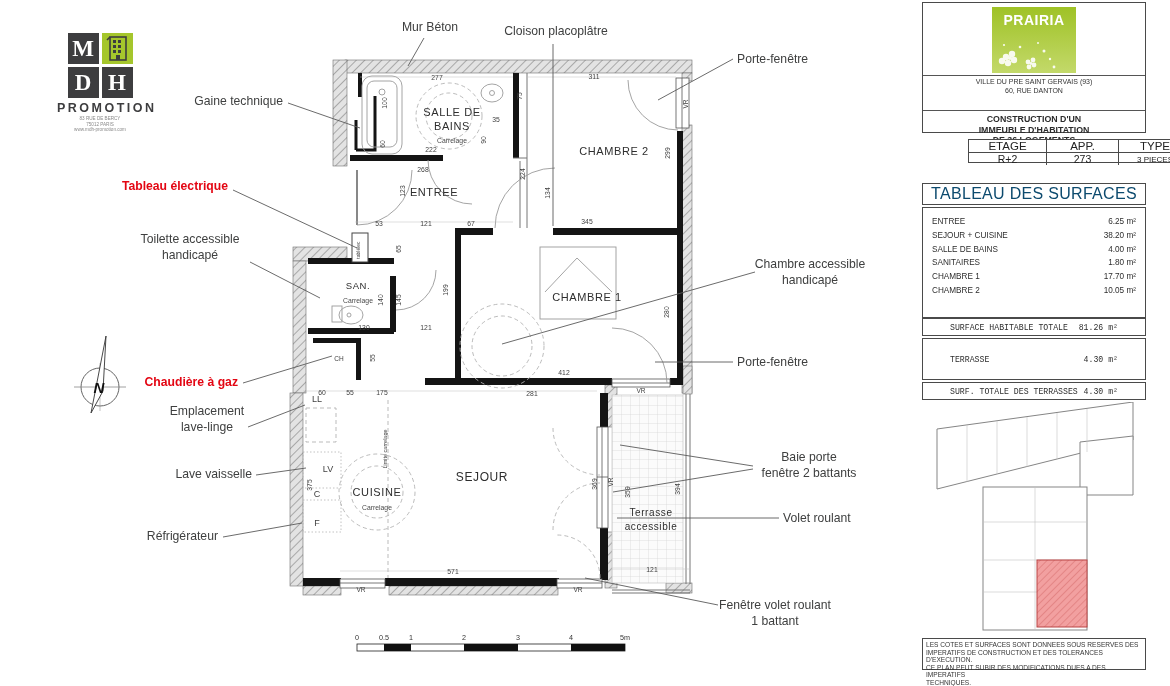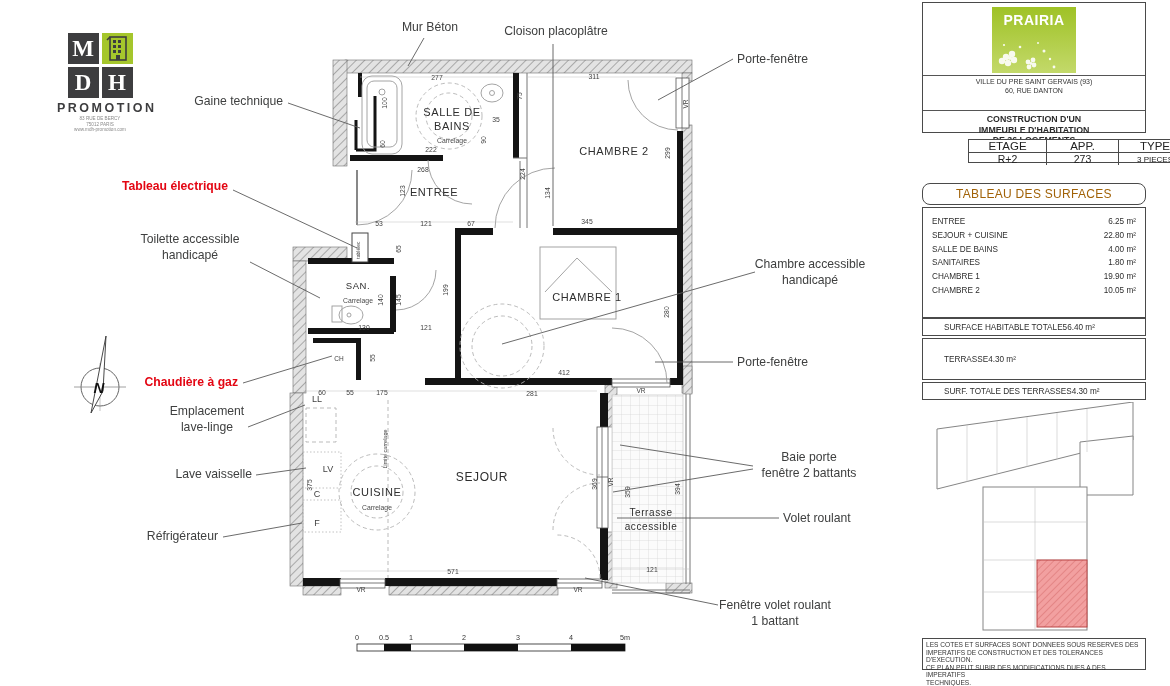--- a/index.html
+++ b/index.html
@@ -29,25 +29,25 @@
   .prairia svg{position:absolute;left:0;top:0;z-index:1;}
   .tb-city{border-top:1px solid #555;font-size:7px;line-height:8.5px;text-align:center;padding-top:2px;color:#333;}
   .tb-desc{border-top:1px solid #555;margin-top:15px;font-size:8.8px;line-height:10.5px;font-weight:bold;
            text-align:center;padding-top:3px;color:#2c2c2c;}
   .unit-grid{display:grid;grid-template-columns:78px 72px 72px;height:100%;}
   .unit-grid div{display:flex;align-items:center;justify-content:center;border-right:1px solid #4a4a4a;box-sizing:border-box;}
   .unit-grid div:nth-child(3n){border-right:none;}
   .unit-grid .hd{border-bottom:1px solid #4a4a4a;font-size:11.5px;color:#222;}
   .unit-grid .vl{font-size:10.5px;color:#222;}
   .unit-grid .vl.small{font-size:8px;}
-  .surf-title{display:flex;align-items:center;justify-content:center;font-size:12px;letter-spacing:.3px;color:#a16207;border-radius:8px;}
+  .surf-title{display:flex;align-items:center;justify-content:center;font-size:16px;letter-spacing:.3px;color:#0c4a6e;}
   .surf-rows{padding:7px 9px 0 9px;}
   .srow{display:flex;justify-content:space-between;font-size:8.2px;line-height:13.8px;color:#2d2d2d;}
   .srow .v{color:#2d2d2d;}
-  .flexrow{display:flex;align-items:center;padding:0 21px;font-size:8.2px;color:#2d2d2d;}
+  .flexrow{display:flex;justify-content:space-between;align-items:center;padding:0 27px;font-size:8.2px;color:#2d2d2d;font-family:Liberation Mono, monospace;}
   .notes{font-size:6.6px;line-height:7.6px;color:#333;padding:2px 3px;}
   .indice{position:absolute;left:4px;top:694px;font-size:8.5px;color:#333;}
 </style>
 </head>
 <body>
 
 <div class="stage">
 
   <div class="mdh">
     <div class="mdh-grid">
@@ -392,44 +392,44 @@
     <div class="box surf-title" style="top:181px;height:22px;">TABLEAU DES SURFACES</div>
 
     <div class="box" style="top:205px;height:111px;">
       <div class="surf-rows" id="surf-rows">
           <div class="srow">
             <span>ENTREE</span>
             <span class="v">6.25 m²</span>
           </div>
           <div class="srow">
             <span>SEJOUR + CUISINE</span>
-            <span class="v">22.80 m²</span>
+            <span class="v">38.20 m²</span>
           </div>
           <div class="srow">
             <span>SALLE DE BAINS</span>
             <span class="v">4.00 m²</span>
           </div>
           <div class="srow">
             <span>SANITAIRES</span>
             <span class="v">1.80 m²</span>
           </div>
           <div class="srow">
             <span>CHAMBRE 1</span>
-            <span class="v">19.90 m²</span>
+            <span class="v">17.70 m²</span>
           </div>
           <div class="srow">
             <span>CHAMBRE 2</span>
             <span class="v">10.05 m²</span>
           </div>
         </div>
     </div>
 
     <div class="box flexrow" style="top:316px;height:18px;">
       <span>SURFACE HABITABLE TOTALE</span>
-      <span>56.40 m²</span>
+      <span>81.26 m²</span>
     </div>
 
     <div class="box flexrow" style="top:336px;height:42px;">
       <span>TERRASSE</span>
       <span>4.30 m²</span>
     </div>
 
     <div class="box flexrow" style="top:380px;height:18px;">
       <span>SURF. TOTALE DES TERRASSES</span>
       <span>4.30 m²</span>

